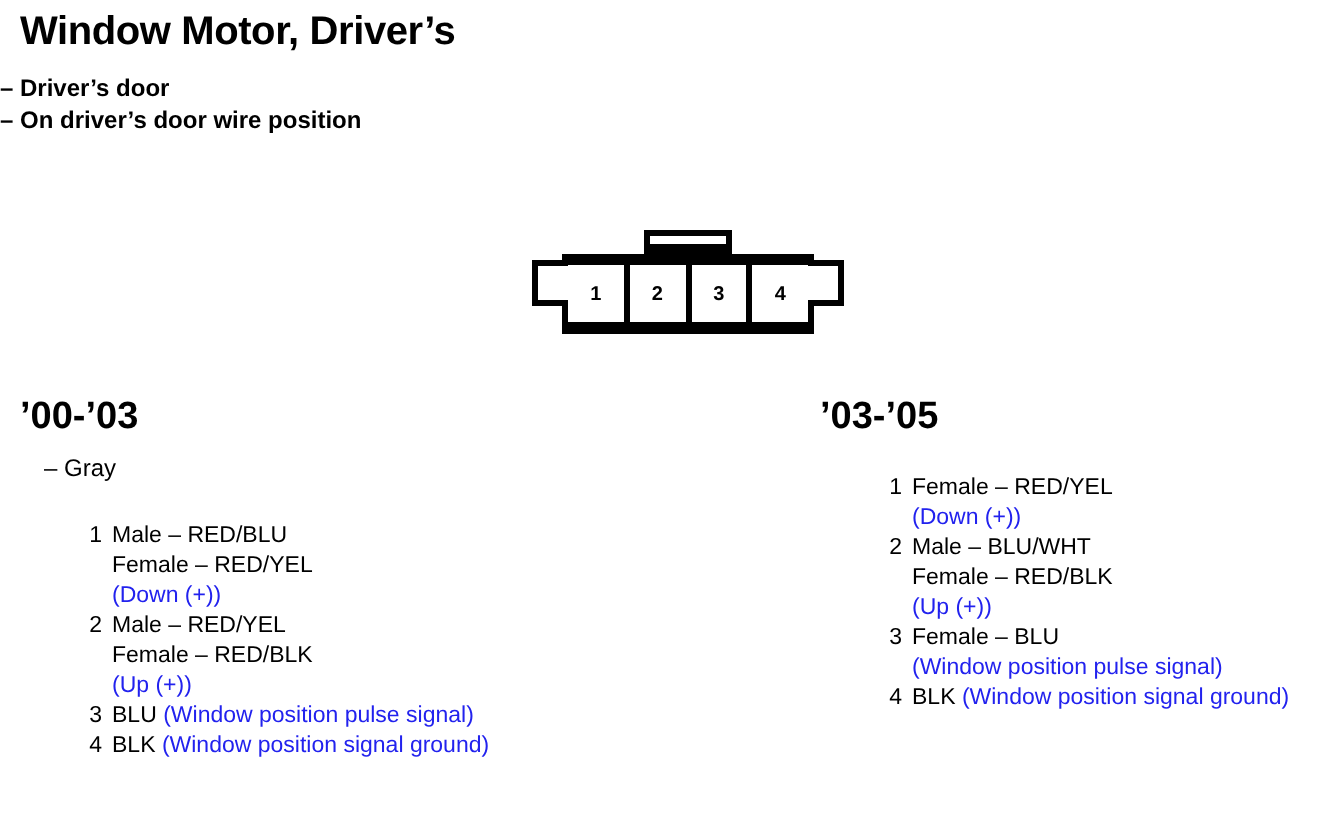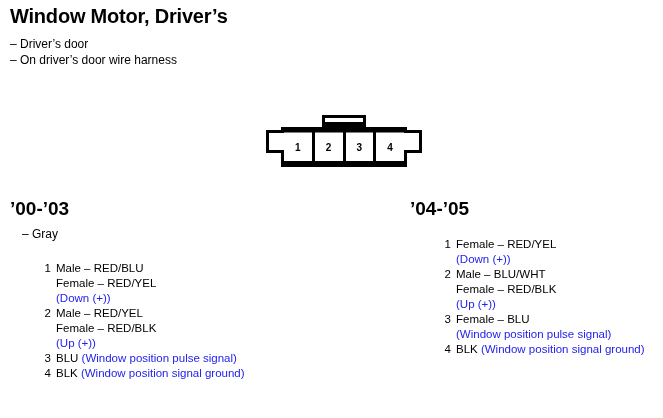--- a/index.html
+++ b/index.html
@@ -21,24 +21,25 @@
     position: absolute;
     left: 10px;
     top: 5px;
     font-size: 20px;
     font-weight: bold;
     letter-spacing: -0.2px;
     white-space: nowrap;
   }
   .notes {
     position: absolute;
-    left: 10px;
+    left: 0;
     top: 36px;
     font-size: 12px;
     line-height: 16px;
+    font-weight: bold;
   }
   .note-line {
     white-space: nowrap;
   }
 
   
   .connector {
     position: absolute;
     left: 266px;
     top: 115px;
@@ -149,21 +150,21 @@
   }
   .blue { color: #2222ee; }
 </style>
 </head>
 <body>
 
 <div class="page-title">Window Motor, Driver’s</div>
 
 <div class="notes">
   <div class="note-line">– Driver’s door</div>
-  <div class="note-line">– On driver’s door wire harness</div>
+  <div class="note-line">– On driver’s door wire position</div>
 </div>
 
 <div class="connector">
   <div class="conn-tab"></div>
   <div class="conn-tab-inner"></div>
 
   <div class="conn-body">
     <svg class="conn-outline" viewBox="0 0 156 40" xmlns="http://www.w3.org/2000/svg">
       <path d="M1.5,4.5 H16.5 V1.5 H139.5 V4.5 H154.5 V24.5 H139.5 V38.5 H16.5 V24.5 H1.5 Z" fill="none" stroke="#000000" stroke-width="3"></path>
       <rect x="16.5" y="3" width="123" height="2.5" fill="#000000"></rect>
@@ -216,21 +217,21 @@
       <div class="pin-entry">
         <div class="pin-num">4</div>
         <div class="pin-lines">
           <div class="pin-line">BLK <span class="blue">(Window position signal ground)</span></div>
         </div>
       </div>
     </div>
 </div>
 
 <div class="column right">
-  <div class="col-title">’04-’05</div>
+  <div class="col-title">’03-’05</div>
   <div class="pin-list">
       <div class="pin-entry">
         <div class="pin-num">1</div>
         <div class="pin-lines">
           <div class="pin-line">Female – RED/YEL</div>
           <div class="pin-line blue">(Down (+))</div>
         </div>
       </div>
       <div class="pin-entry">
         <div class="pin-num">2</div>

